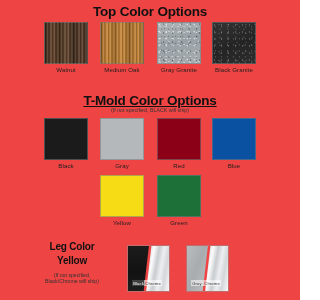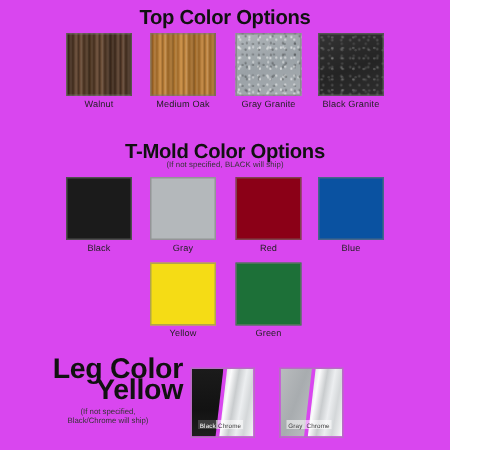--- a/index.html
+++ b/index.html
@@ -13,21 +13,21 @@
     position: relative;
     overflow: hidden;
     font-family: "Liberation Sans", sans-serif;
     color: #1a1a1a;
     -webkit-font-smoothing: antialiased;
   }
 
   .page {
     position: absolute;
     inset: 0;
-    background: #d946ef;
+    background: #ef4444;
   }
 
   
   .section-title {
     position: absolute;
     width: 100%;
     left: 0;
     text-align: center;
     font-weight: bold;
     font-size: 13.5px;
@@ -38,21 +38,21 @@
     position: absolute;
     width: 100%;
     left: 0;
     text-align: center;
     font-size: 5.2px;
     color: #333333;
     letter-spacing: 0.05px;
   }
 
   #top-title  { top: 4px; }
-  #tmold-title { top: 93px; }
+  #tmold-title { top: 93px; text-decoration: underline; }
   #tmold-sub   { top: 107px; }
 
   
   .swatch {
     position: absolute;
     width: 44px;
     height: 42px;
     box-sizing: border-box;
     border: 0.5px solid rgba(120,120,120,0.55);
   }
@@ -146,23 +146,23 @@
   #lb-blue  { left: 201px; }
   #lb-yellow { left: 89px; }
   #lb-green  { left: 146px; }
 
   
   #leg-title {
     position: absolute;
     left: 22px;
     top: 240px;
     width: 100px;
-    text-align: right;
+    text-align: center;
     font-weight: bold;
-    font-size: 19px;
+    font-size: 10px;
     line-height: 14px;
     letter-spacing: -0.2px;
     color: #111111;
   }
   #leg-sub {
     position: absolute;
     left: 22px;
     top: 272px;
     width: 100px;
     text-align: center;

